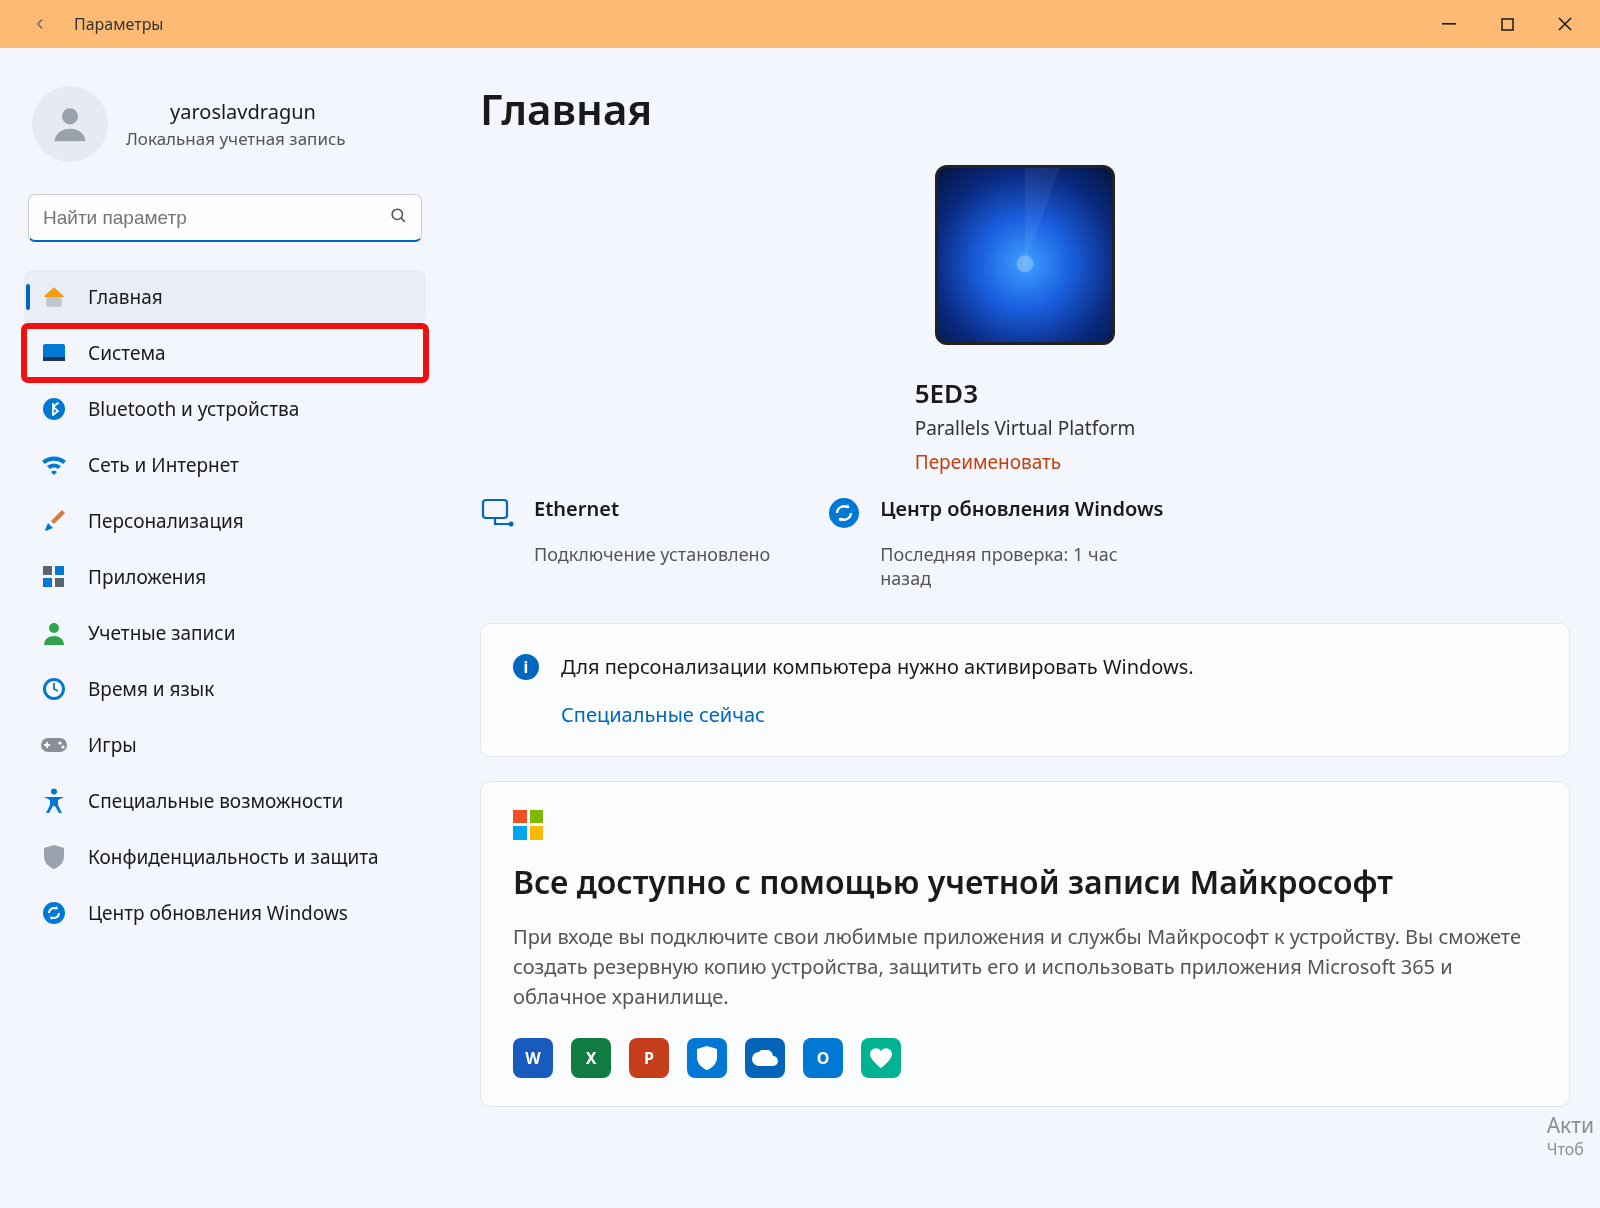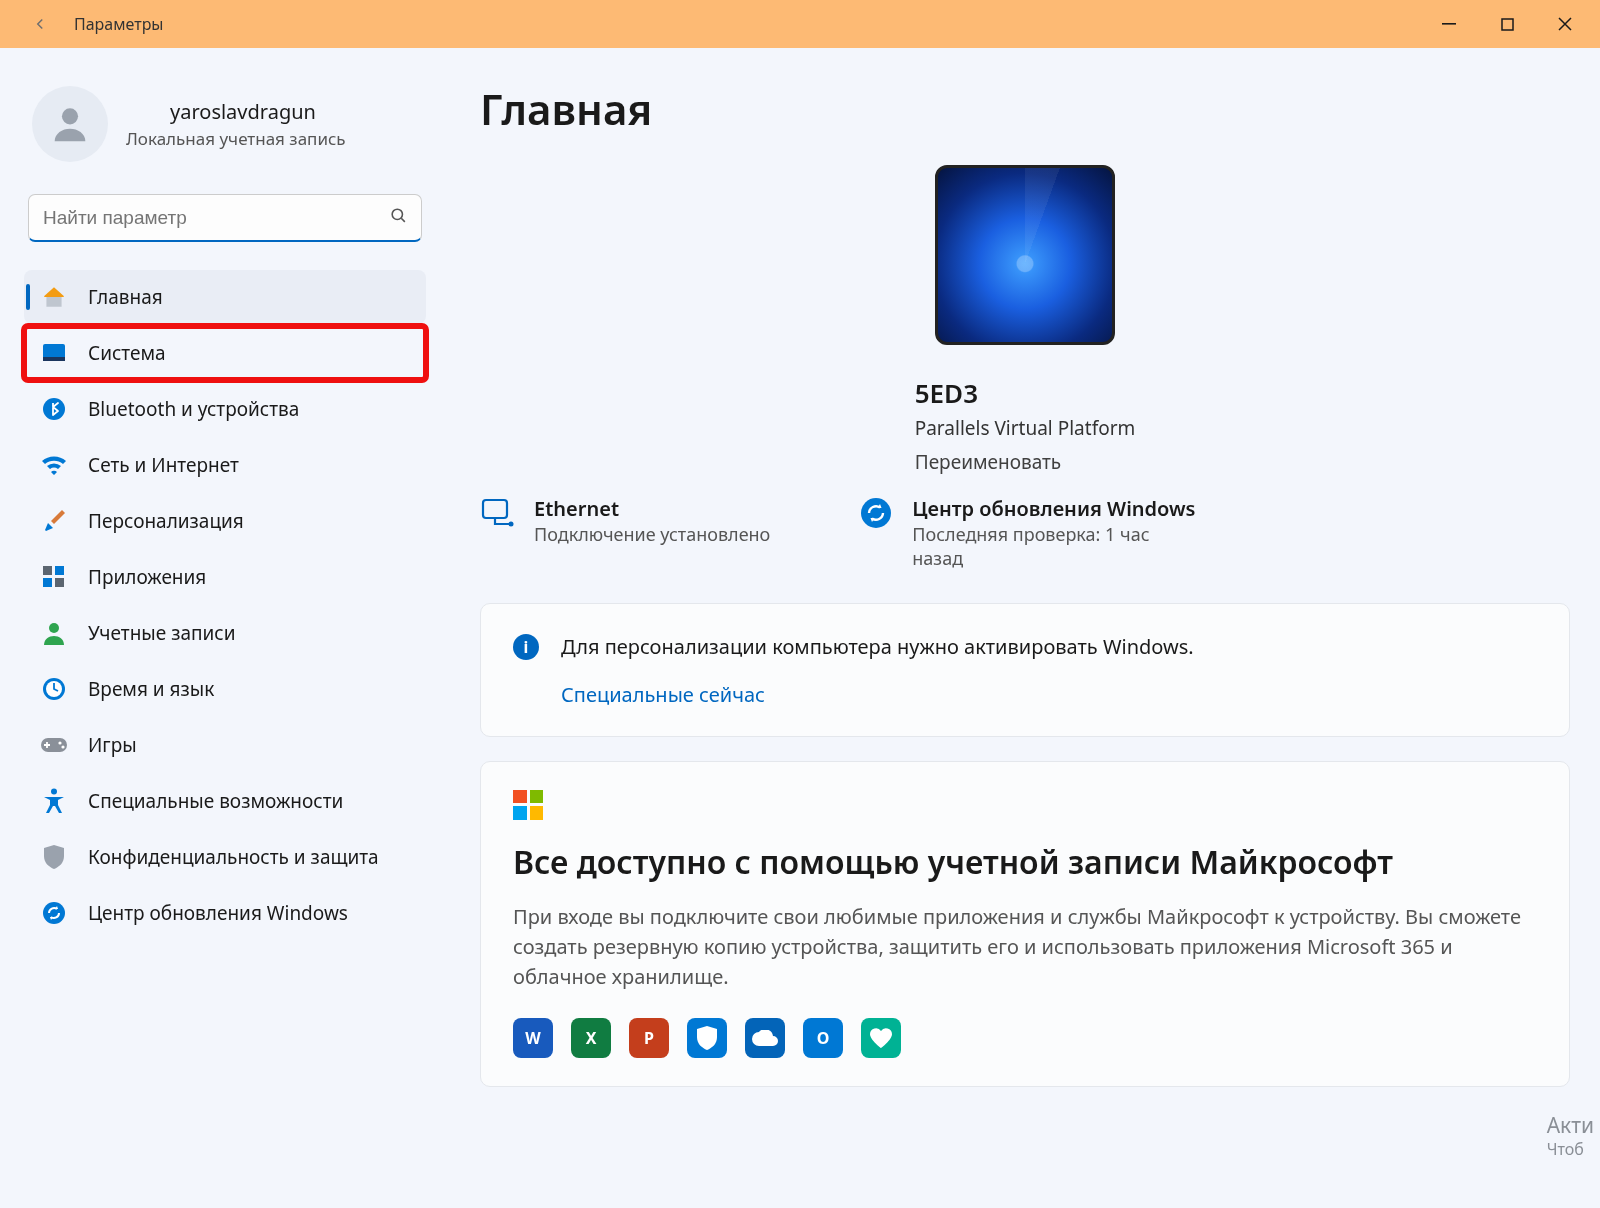--- a/index.html
+++ b/index.html
@@ -56,26 +56,26 @@
     position:relative; flex:0 0 180px;
   }
   .device-thumb::after{
     content:""; position:absolute; inset:0;
     background: radial-gradient(circle at 50% 55%, rgba(255,255,255,.25) 0 6%, transparent 7% 100%),
                 conic-gradient(from 0deg at 50% 55%, rgba(255,255,255,.06) 0 20deg, transparent 20deg 40deg);
   }
   .device-info { padding-top:4px; }
   .device-name { font-size:26px; font-weight:600; }
   .device-plat { font-size:19px; color:#333; margin-top:4px; }
-  .device-rename { color:#404040; font-size:19px; margin-top:8px; display:inline-block; }
-  .status-row { display:flex; gap:88px; margin: 18px 0 32px 0; }
+  .device-rename { color:#c2410c; font-size:19px; margin-top:8px; display:inline-block; }
+  .status-row { display:flex; gap:56px; margin: 18px 0 32px 0; }
   .status-item { display:flex; gap:18px; align-items:flex-start; max-width:340px; }
   .status-icon { width:36px; height:36px; flex:0 0 36px; display:flex;align-items:center;justify-content:center; color:#0067c0; }
   .status-title { font-size:20px; font-weight:600; }
-  .status-sub { font-size:18px; color:#555; margin-top:0; line-height:1.35; }
+  .status-sub { font-size:18px; color:#555; margin-top:20px; line-height:1.35; }
   .card {
     background:#fbfcfd; border:1px solid #e4e7ec; border-radius:10px; padding:28px 32px;
     margin-bottom:24px;
   }
   .info-row { display:flex; align-items:flex-start; gap:22px; }
   .info-icon { width:26px;height:26px;flex:0 0 26px; border-radius:50%; background:#0067c0; color:#fff; display:flex;align-items:center;justify-content:center; font-weight:700; font-size:16px; margin-top:2px;}
   .info-text { font-size:20px; line-height:1.45; }
   .info-link { color:#0067c0; font-size:20px; margin-top:20px; margin-left:48px; display:inline-block;}
   .ms-logo { width:30px;height:30px; display:grid; grid-template-columns:1fr 1fr; grid-template-rows:1fr 1fr; gap:3px; margin-bottom:22px;}
   .ms-logo span:nth-child(1){background:#f25022;}

